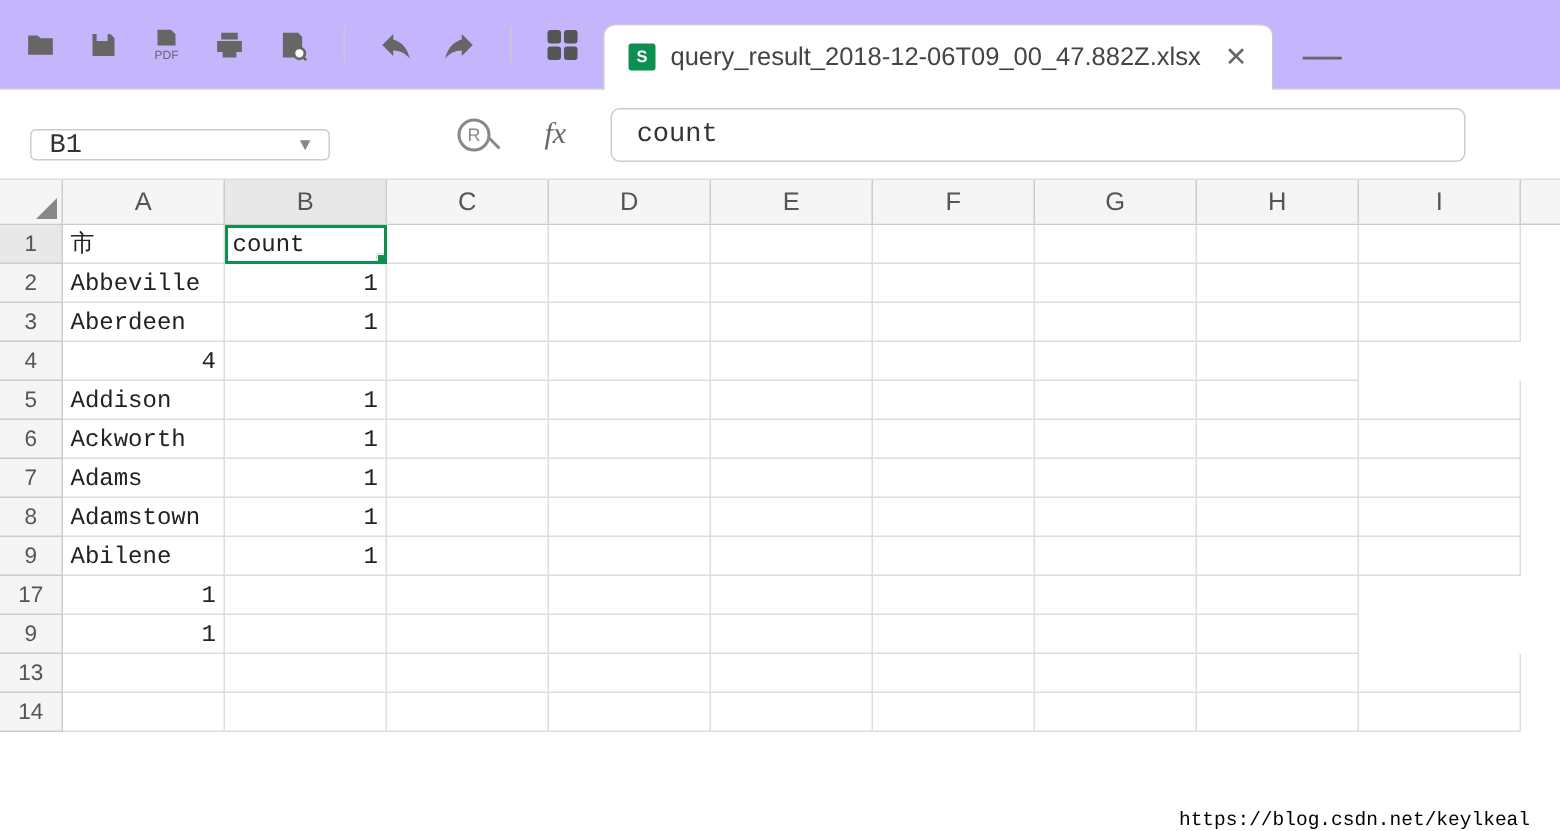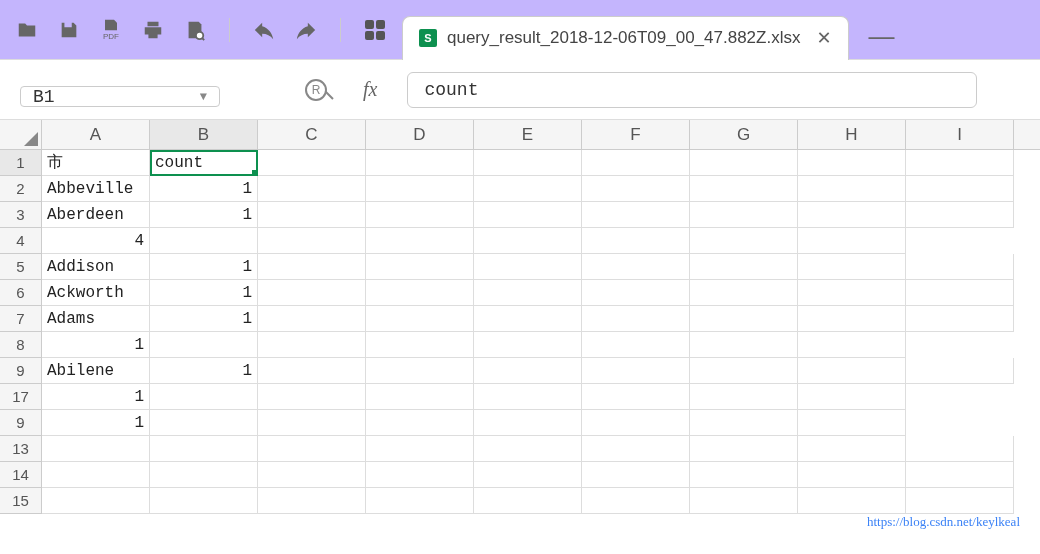--- a/index.html
+++ b/index.html
@@ -264,24 +264,24 @@
       right: -4px;
       bottom: -4px;
       width: 7px;
       height: 7px;
       background: #0d904f;
       border: 1px solid #fff;
     }
     .watermark {
       position: absolute;
       right: 20px;
-      bottom: 24px;
+      bottom: 0;
       font-size: 13px;
-      color: #3b82f6;
-      font-family: Liberation Serif, serif;
+      color: #000000;
+      font-family: Liberation Mono, monospace;
     }
   </style>
 </head>
 <body>
 
 <div class="toolbar">
   <div class="toolbar-icons">
     <div class="toolbar-icon">
       <svg viewBox="0 0 24 24">
           <path d="M3 5h7l2 2h9v12H3z"></path>
@@ -451,20 +451,21 @@
       <div class="cell"></div>
       <div class="cell"></div>
       <div class="cell"></div>
       <div class="cell"></div>
       <div class="cell"></div>
       <div class="cell"></div>
       <div class="cell"></div>
     </div>
     <div class="row">
       <div class="row-header">8</div>
+      <div class="cell">Adamstown</div>
       <div class="cell right">1</div>
       <div class="cell"></div>
       <div class="cell"></div>
       <div class="cell"></div>
       <div class="cell"></div>
       <div class="cell"></div>
       <div class="cell"></div>
       <div class="cell"></div>
     </div>
     <div class="row">
@@ -508,32 +509,20 @@
       <div class="cell"></div>
       <div class="cell"></div>
       <div class="cell"></div>
       <div class="cell"></div>
       <div class="cell"></div>
       <div class="cell"></div>
       <div class="cell"></div>
     </div>
     <div class="row">
       <div class="row-header">14</div>
-      <div class="cell"></div>
-      <div class="cell"></div>
-      <div class="cell"></div>
-      <div class="cell"></div>
-      <div class="cell"></div>
-      <div class="cell"></div>
-      <div class="cell"></div>
-      <div class="cell"></div>
-      <div class="cell"></div>
-    </div>
-    <div class="row">
-      <div class="row-header">15</div>
       <div class="cell"></div>
       <div class="cell"></div>
       <div class="cell"></div>
       <div class="cell"></div>
       <div class="cell"></div>
       <div class="cell"></div>
       <div class="cell"></div>
       <div class="cell"></div>
       <div class="cell"></div>
     </div>

